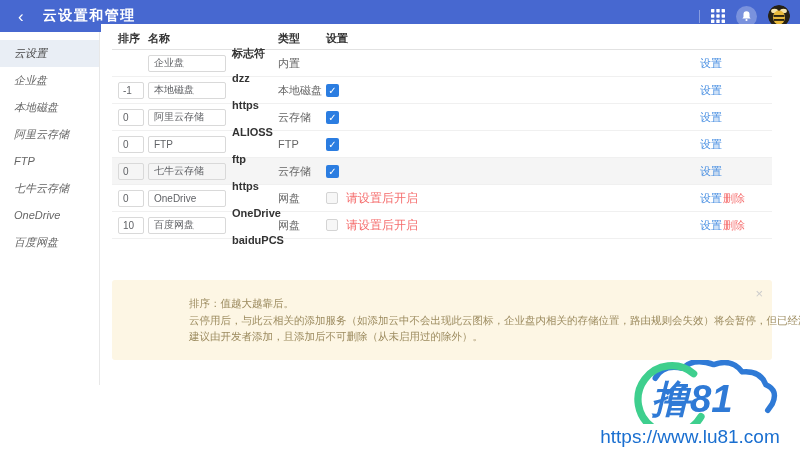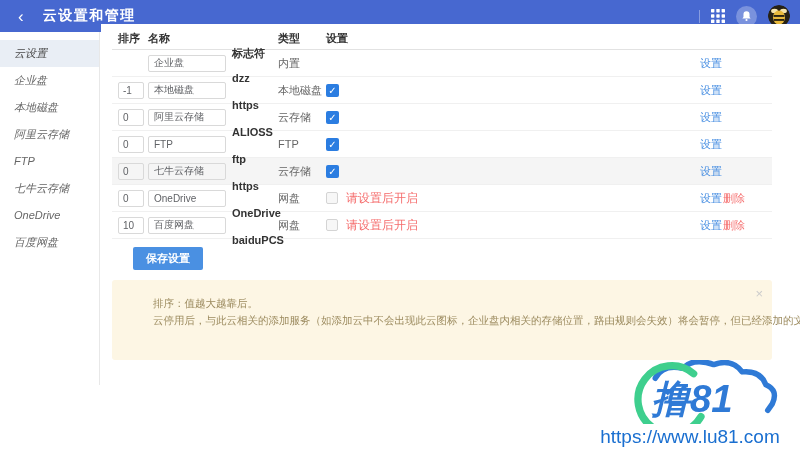--- a/index.html
+++ b/index.html
@@ -53,21 +53,21 @@
   a.setlink { color:#4a90e2; text-decoration:none; cursor:pointer; }
   a.dellink { color:#f56c6c; text-decoration:none; cursor:pointer; margin-left:1px; }
   .savebtn { margin:8px 0 0 21px; background:#4a90e2; color:#fff; border:none; border-radius:2px;
              font-size:11px; padding:4px 13px; cursor:pointer; font-family:"Liberation Sans",sans-serif; font-weight:bold; }
 
   
   .notice { position:absolute; left:11px; top:256px; width:660px; height:80px;
             background:#fdf6e4; border-radius:3px; padding:10px 0 0 19px; }
   .ntitle { font-size:11px; color:#9c8b5f; }
   .nlines { margin:5px 0 0 22px; }
-  .nline { font-size:10.5px; line-height:16.5px; color:#9c8b5f; white-space:nowrap; }
+  .nline { font-size:10.5px; line-height:16.5px; color:#9c8b5f; white-space:nowrap;margin-left:36px; }
   .nclose { position:absolute; right:9px; top:7px; color:#ccc; font-size:13px; cursor:pointer; line-height:1; }
 
   
   .brand { position:absolute; right:4px; top:336px; width:212px; text-align:center; }
   .brandurl { font-size:19px; color:#1a6fd0; margin-top:-2px; letter-spacing:0px; }
 </style>
 </head>
 <body>
 
 <div class="app">
@@ -214,28 +214,28 @@
         <div class="c4">网盘</div>
         <div class="c5">
           <span class="cb off"></span>
           <span class="note">请设置后开启</span>
         </div>
         <div class="c6">
           <a class="setlink">设置</a><a class="dellink">删除</a>
         </div>
       </div>
 
-      <button class="savebtn">保存设置</button>
     </div>
 
     <div class="notice">
       <span class="nclose">×</span>
       <div class="nlines">
         <div class="nline">排序：值越大越靠后。</div>
         <div class="nline">云停用后，与此云相关的添加服务（如添加云中不会出现此云图标，企业盘内相关的存储位置，路由规则会失效）将会暂停，但已经添加的文件和用户云盘会继续使用。</div>
+        <div class="nline">建议由开发者添加，且添加后不可删除（从未启用过的除外）。</div>
       </div>
     </div>
 
     <div class="brand">
       <svg width="200" height="64" viewBox="0 0 200 70">
         <path d="M62,20 Q70,4 92,9 Q104,-3 126,5 Q146,-2 157,13 Q177,11 183,27 Q197,33 190,48 L185,55" fill="none" stroke="#2f7ad6" stroke-width="6" stroke-linecap="round" stroke-linejoin="round"></path>
         <path d="M104,15 A37,37 0 1 0 112,62" fill="none" stroke="#3ecf8e" stroke-width="8" stroke-linecap="round"></path>
         <text x="58" y="57" font-size="42" font-weight="bold" font-style="italic" fill="#2f7ad6">撸81</text>
       </svg>
       <div class="brandurl">https://www.lu81.com</div>

